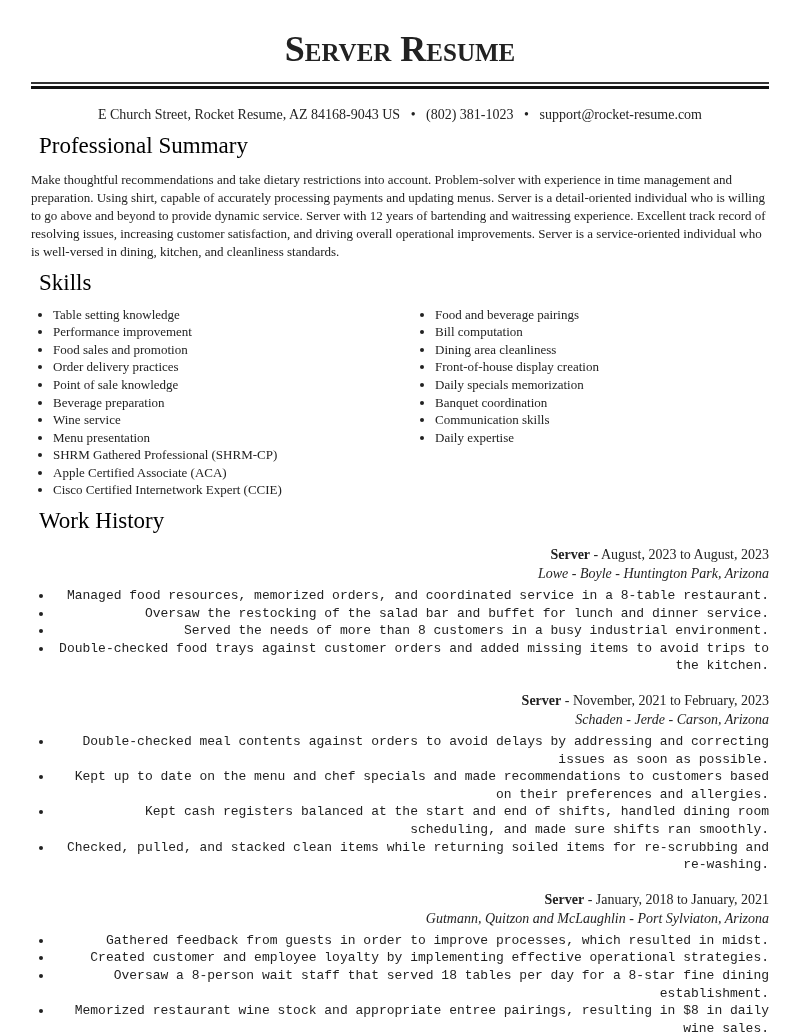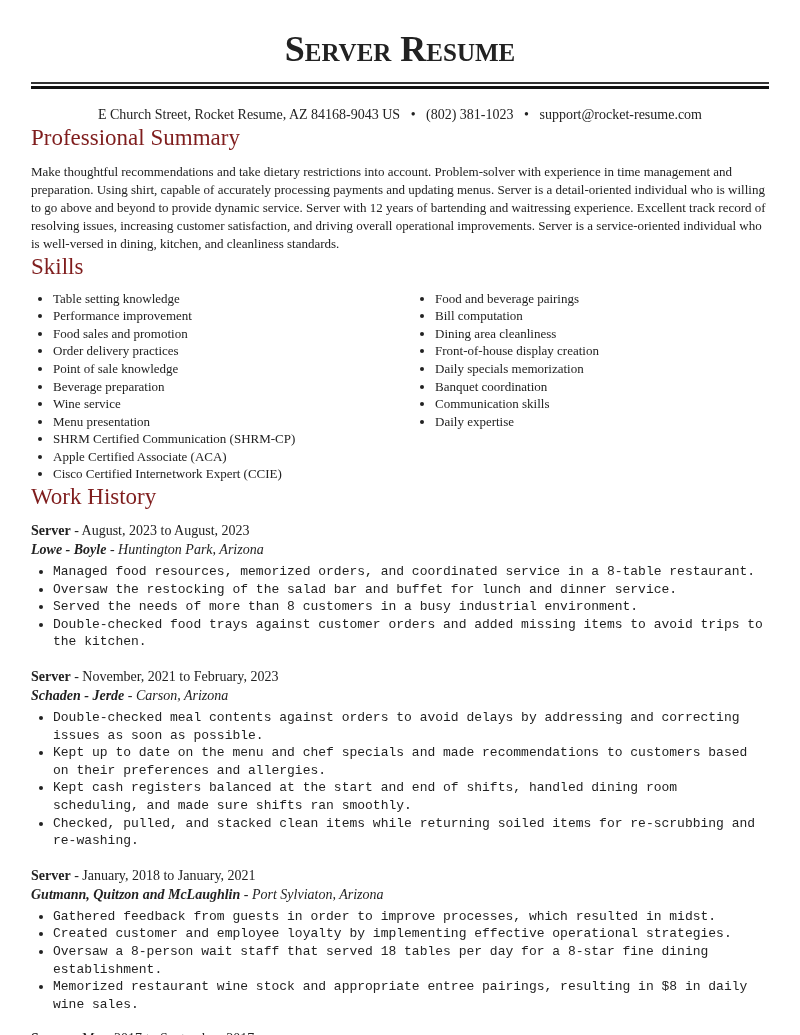--- a/index.html
+++ b/index.html
@@ -51,23 +51,23 @@
       line-height: 18px;
       color: #222222;
     }
     .contact .sep {
       display: inline-block;
       margin: 0 7px;
     }
     h2.section {
       font-weight: normal;
       font-size: 23px;
-      margin: 0;
+      margin: 8px;
       line-height: 28px;
-      color: #7f1d1d;
+      color: #000000;
     }
     .summary-h { margin-top: 24px; }
     .summary {
       font-size: 13px;
       line-height: 17.9px;
       margin-top: 11px;
       color: #222222;
     }
     .skills-h { margin-top: 13px; }
     .skills {
@@ -86,36 +86,37 @@
       line-height: 17.6px;
     }
     ul.bul li {
       padding-left: 0;
     }
     .cert-h { margin-top: 13px; }
     .certs { margin-top: 9px; }
     .work-h { margin-top: 13px; }
     .job {
       margin-top: 11px;
+      text-align: right;
     }
     .job + .job {
       margin-top: 17px;
     }
     .job-line1 {
       font-size: 14px;
       line-height: 18px;
     }
     .job-line1 .role { font-weight: bold; }
     .job-line2 {
       font-size: 14px;
       line-height: 18px;
       font-style: italic;
       margin-top: 1px;
     }
-    .job-line2 .company { font-weight: bold; }
+    .job-line2 .company { font-weight: normal; }
     .job ul.bul {
       margin-top: 4px;
       font-family: Liberation Mono, monospace;
     }
   </style>
 </head>
 <body>
 
 <div class="page">
 
@@ -156,21 +157,21 @@
       <li>Dining area cleanliness</li>
       <li>Front-of-house display creation</li>
       <li>Daily specials memorization</li>
       <li>Banquet coordination</li>
       <li>Communication skills</li>
       <li>Daily expertise</li>
     </ul>
   </div>
 
   <ul class="bul certs">
-    <li>SHRM Certified Communication (SHRM-CP)</li>
+    <li>SHRM Gathered Professional (SHRM-CP)</li>
     <li>Apple Certified Associate (ACA)</li>
     <li>Cisco Certified Internetwork Expert (CCIE)</li>
   </ul>
 
   <h2 class="section work-h">Work History</h2>
 
   <div class="job">
     <div class="job-line1">
       <span class="role">Server</span><span> - </span><span>August, 2023 to August, 2023</span>
     </div>

